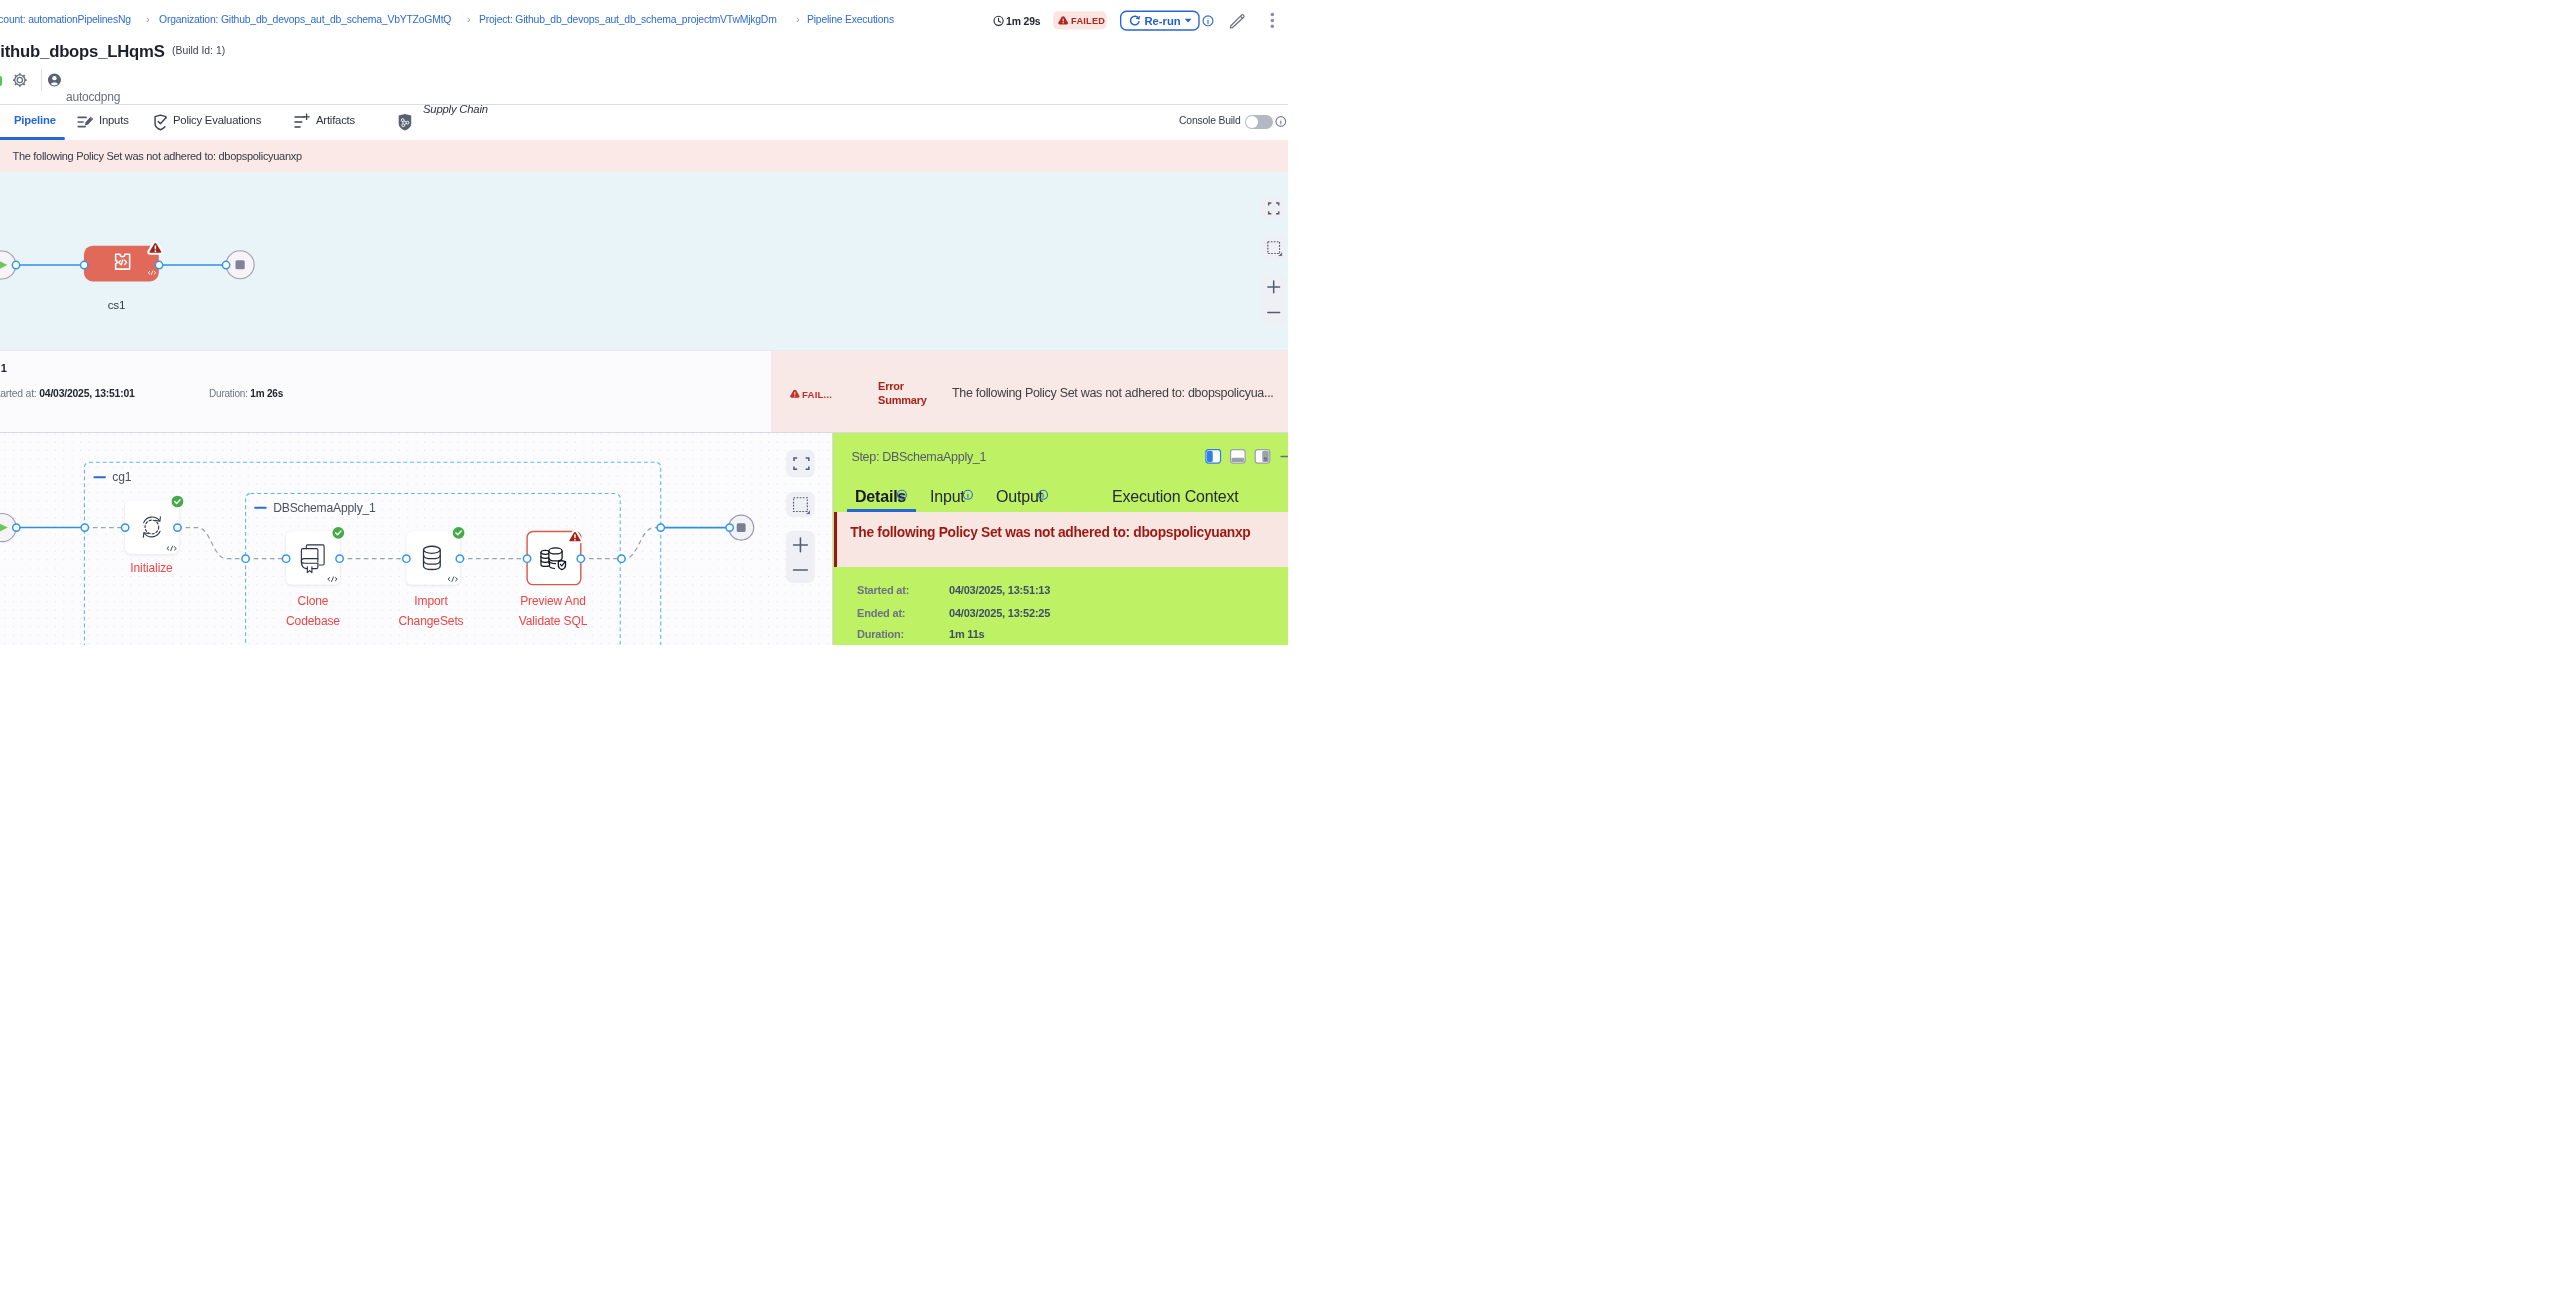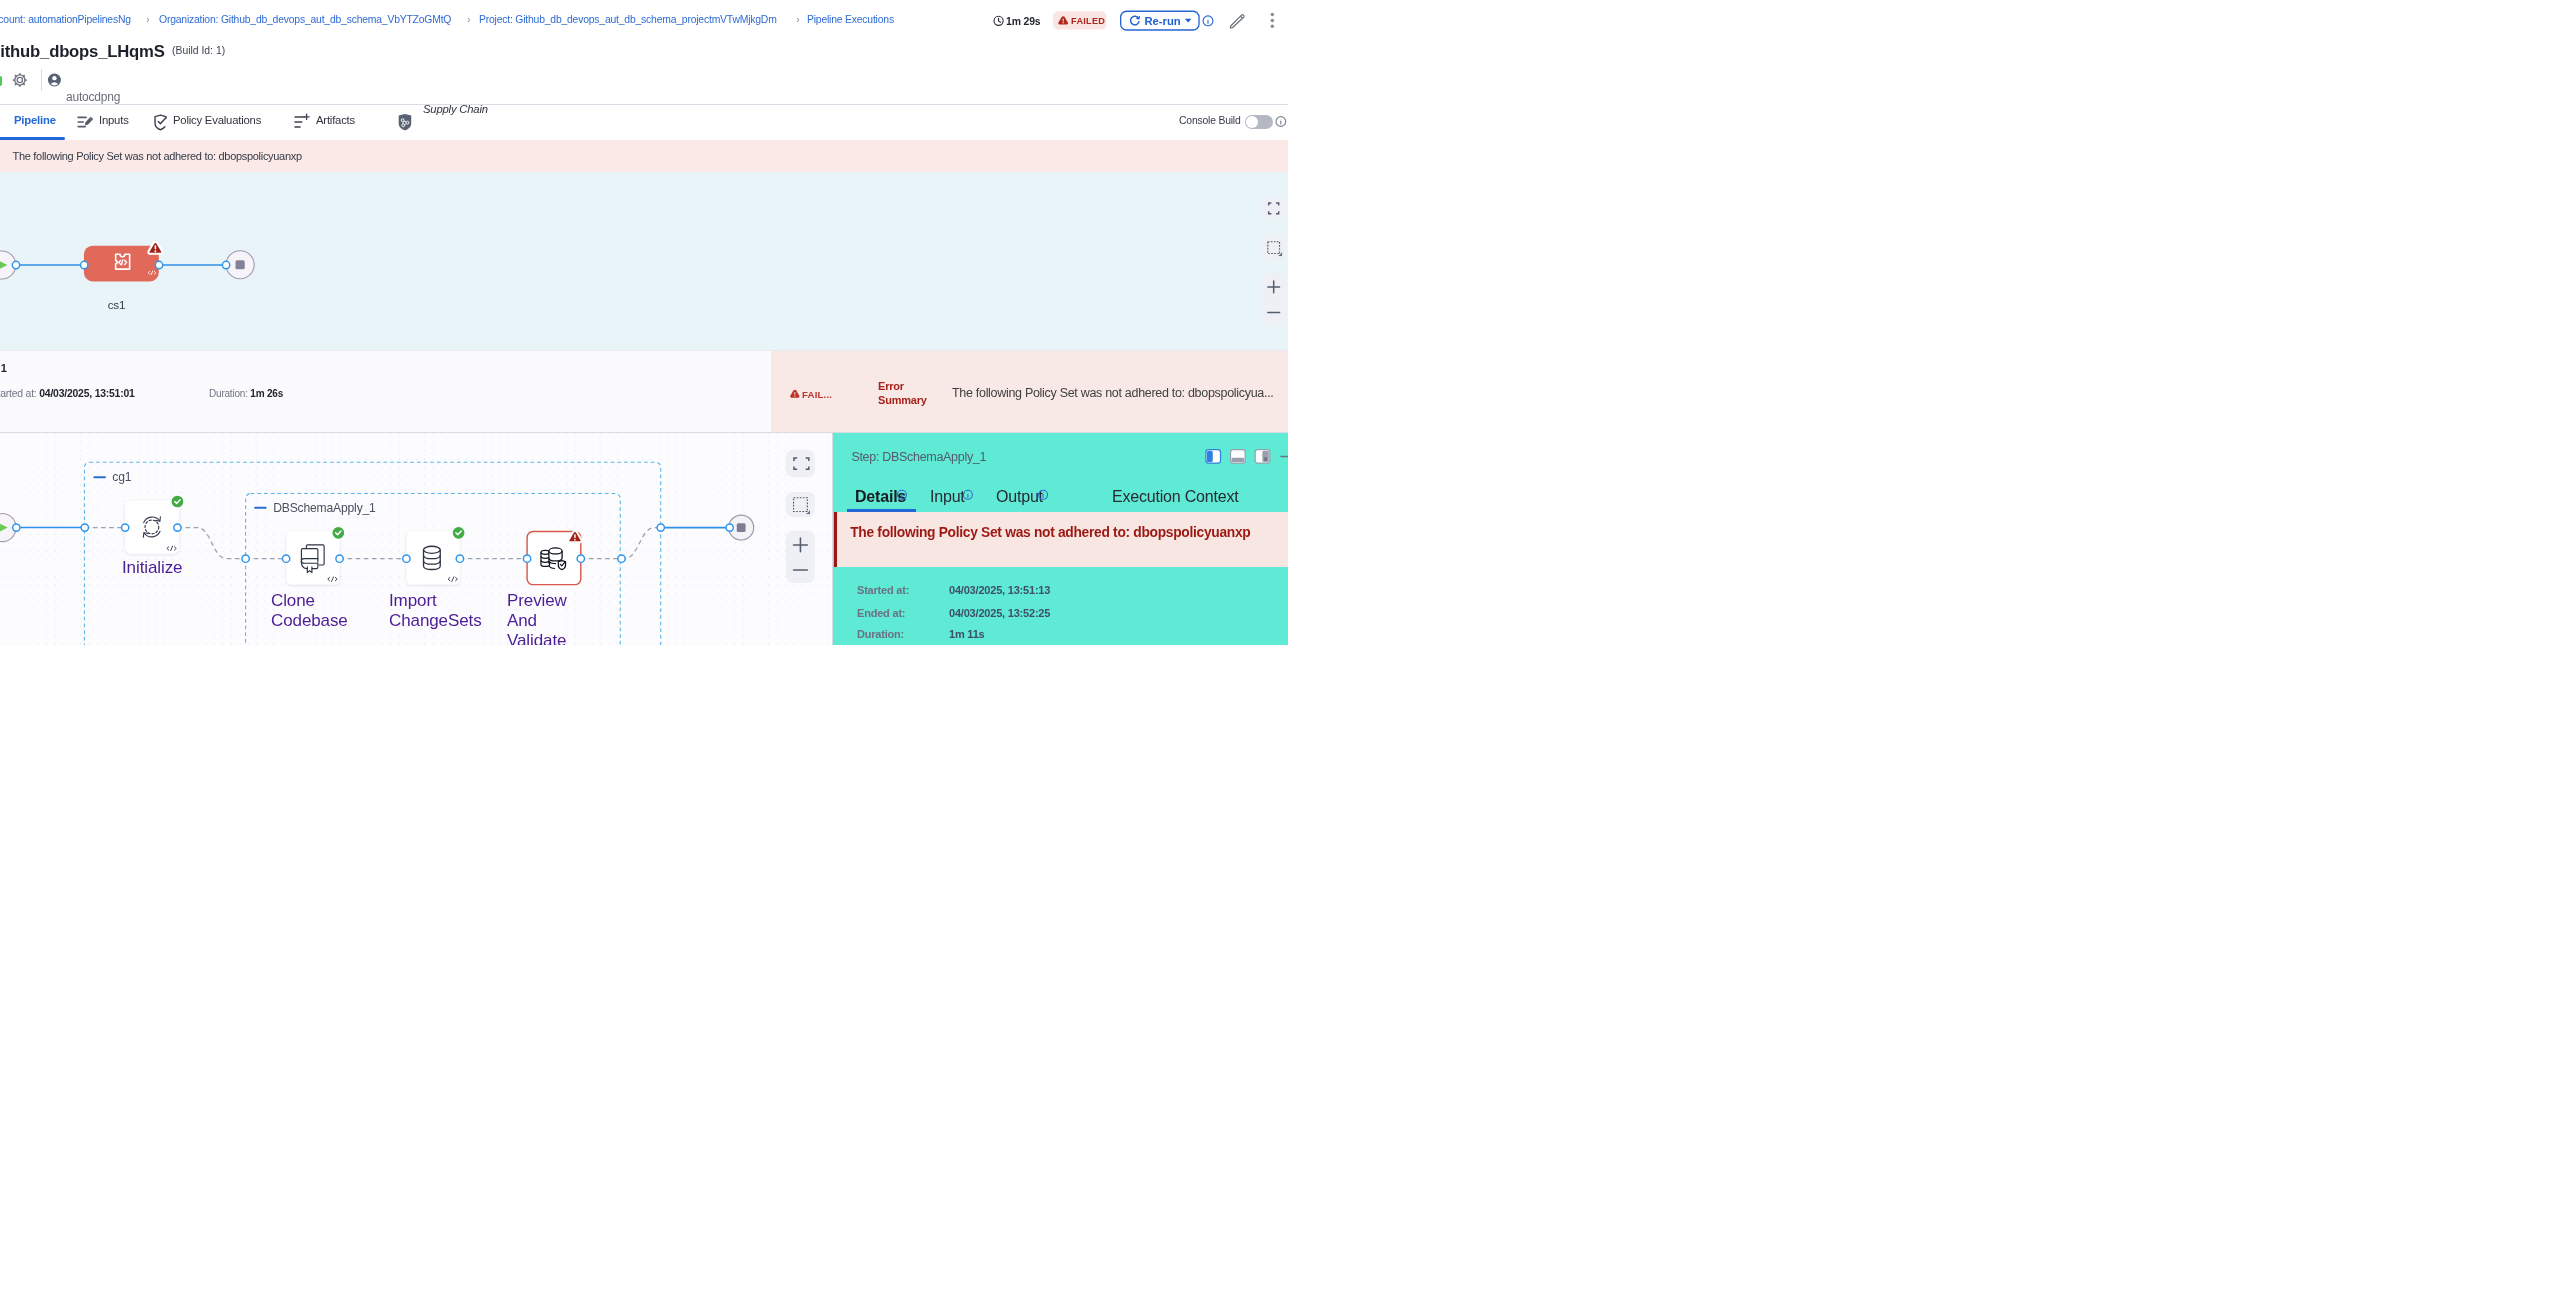--- a/index.html
+++ b/index.html
@@ -36,23 +36,23 @@
   #midstart b, #middur b { font-weight:600; color:#22262e; }
   #middur { position:absolute; left:209px; top:37px; font-size:10px; letter-spacing:-0.2px; color:#6e7582; white-space:nowrap; }
   #midfail { position:absolute; left:802px; top:38px; font-size:9.6px; font-weight:bold; color:#bb352b; letter-spacing:0.2px; }
   #miderrsum { position:absolute; left:878px; top:27.6px; width:55px; font-size:11px; letter-spacing:-0.2px; font-weight:600; color:#a8231c; line-height:14.6px; }
   #midmsg { position:absolute; left:952px; top:35px; width:337px; font-size:12.5px; letter-spacing:-0.3px; color:#404040; white-space:nowrap; overflow:hidden; }
   
   #bottom { position:absolute; left:0; top:432px; width:1288px; height:213px; border-top:0.8px solid #d9dbe3; }
   #bcanvas { position:absolute; left:0; top:0; width:832px; height:213px;
      background-image:radial-gradient(circle, #dcdfe7 0.7px, rgba(0,0,0,0) 0.7px);
      background-size:8.4px 8.4px; background-position:0.8px 5px; background-color:#fcfcfe; }
-  .nlabel { position:absolute; font-size:17px; letter-spacing:-0.1px; color:#4c1d95; line-height:20px; }
-  
-  #panel { position:absolute; left:832px; top:0; width:456px; height:213px; background:#5eead4; border-left:0.8px solid #d9dbe3; }
+  .nlabel { position:absolute; text-align:center; font-size:12px; letter-spacing:-0.1px; color:#ef4444; line-height:20px; }
+  
+  #panel { position:absolute; left:832px; top:0; width:456px; height:213px; background:#bef264; border-left:0.8px solid #d9dbe3; }
   #ptitle { position:absolute; left:18.4px; top:16.7px; font-size:12.5px; letter-spacing:-0.3px; font-weight:500; color:#555b6b; }
   .ptab { position:absolute; top:55px; font-size:16px; letter-spacing:-0.2px; color:#272a33; }
   #punderline { position:absolute; left:14px; top:76px; width:69px; height:2.5px; background:#2368d8; }
   #perror { position:absolute; left:0.8px; top:79px; width:456px; height:55px; background:#f8e6e2; border-left:3.8px solid #9c1712; }
   #perror span { position:absolute; left:13.4px; top:13.4px; font-size:13.8px; letter-spacing:-0.3px; font-weight:bold; color:#9d1812; }
   .plabel { position:absolute; left:24px; font-size:11px; letter-spacing:-0.2px; font-weight:600; color:#6a7284; }
   .pvalue { position:absolute; left:116px; font-size:11px; letter-spacing:-0.2px; font-weight:700; color:#3f4f68; }
 </style>
 </head>
 <body>

